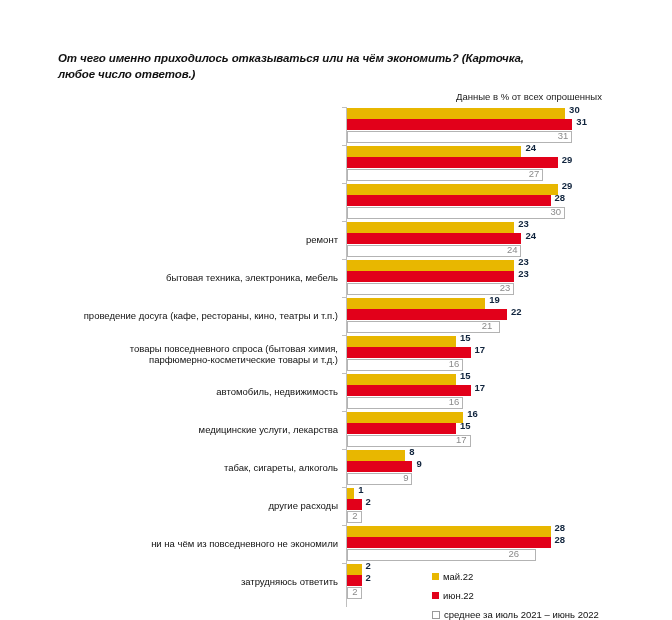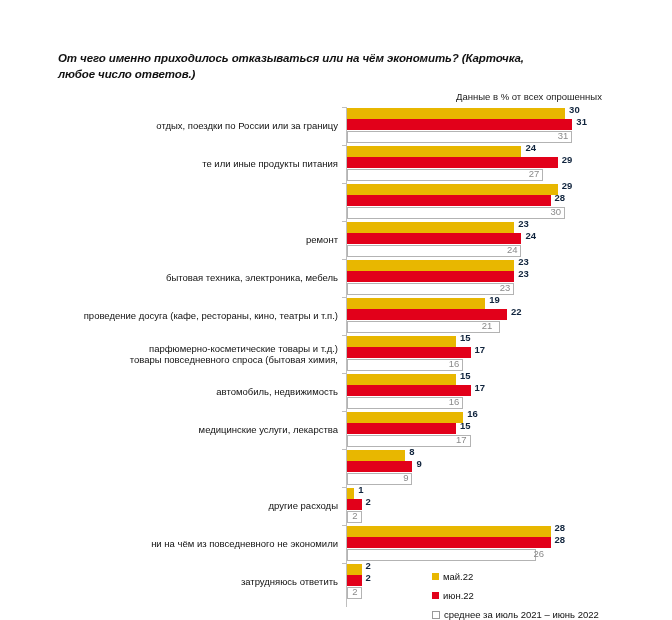--- a/index.html
+++ b/index.html
@@ -165,41 +165,31 @@
 
 <div id="question">От чего именно приходилось отказываться или на чём экономить? (Карточка, любое число ответов.)</div>
 
 <div id="units-note">Данные в % от всех опрошенных</div>
 
 <div id="chart">
   <div id="axis-line"></div>
   <div id="rows">
       <div class="row" style="top: 0px;">
         <div class="row-tick"></div>
-        <div class="cat-label">
-          <div>
-            <span>отдых, поездки по России или за границу</span>
-          </div>
-        </div>
         <div class="bar-area">
           <div class="bar bar-may" style="width: 218.1px;"></div>
           <div class="val val-may" style="left: 222.1px;">30</div>
           <div class="bar bar-jun" style="width: 225.37px;"></div>
           <div class="val val-jun" style="left: 229.37px;">31</div>
           <div class="bar bar-avg" style="width: 225.37px;"></div>
           <div class="val val-avg" style="left: 207.37px; width: 14px; text-align: right;">31</div>
         </div>
       </div>
       <div class="row" style="top: 38px;">
         <div class="row-tick"></div>
-        <div class="cat-label">
-          <div>
-            <span>те или иные продукты питания</span>
-          </div>
-        </div>
         <div class="bar-area">
           <div class="bar bar-may" style="width: 174.48px;"></div>
           <div class="val val-may" style="left: 178.48px;">24</div>
           <div class="bar bar-jun" style="width: 210.83px;"></div>
           <div class="val val-jun" style="left: 214.83px;">29</div>
           <div class="bar bar-avg" style="width: 196.29px;"></div>
           <div class="val val-avg" style="left: 178.29px; width: 14px; text-align: right;">27</div>
         </div>
       </div>
       <div class="row" style="top: 76px;">
@@ -258,22 +248,22 @@
           <div class="bar bar-jun" style="width: 159.94px;"></div>
           <div class="val val-jun" style="left: 163.94px;">22</div>
           <div class="bar bar-avg" style="width: 152.67px;"></div>
           <div class="val val-avg" style="left: 134.67px; width: 14px; ">21</div>
         </div>
       </div>
       <div class="row" style="top: 228px;">
         <div class="row-tick"></div>
         <div class="cat-label">
           <div>
+            <span>товары повседневного спроса (бытовая химия,</span>
             <span>парфюмерно-косметические товары и т.д.)</span>
-            <span>товары повседневного спроса (бытовая химия,</span>
           </div>
         </div>
         <div class="bar-area">
           <div class="bar bar-may" style="width: 109.05px;"></div>
           <div class="val val-may" style="left: 113.05px;">15</div>
           <div class="bar bar-jun" style="width: 123.59px;"></div>
           <div class="val val-jun" style="left: 127.59px;">17</div>
           <div class="bar bar-avg" style="width: 116.32px;"></div>
           <div class="val val-avg" style="left: 98.32px; width: 14px; text-align: right;">16</div>
         </div>
@@ -305,20 +295,25 @@
           <div class="bar bar-may" style="width: 116.32px;"></div>
           <div class="val val-may" style="left: 120.32px;">16</div>
           <div class="bar bar-jun" style="width: 109.05px;"></div>
           <div class="val val-jun" style="left: 113.05px;">15</div>
           <div class="bar bar-avg" style="width: 123.59px;"></div>
           <div class="val val-avg" style="left: 105.59px; width: 14px; text-align: right;">17</div>
         </div>
       </div>
       <div class="row" style="top: 342px;">
         <div class="row-tick"></div>
+        <div class="cat-label">
+          <div>
+            <span>табак, сигареты, алкоголь</span>
+          </div>
+        </div>
         <div class="bar-area">
           <div class="bar bar-may" style="width: 58.16px;"></div>
           <div class="val val-may" style="left: 62.16px;">8</div>
           <div class="bar bar-jun" style="width: 65.43px;"></div>
           <div class="val val-jun" style="left: 69.43px;">9</div>
           <div class="bar bar-avg" style="width: 65.43px;"></div>
           <div class="val val-avg" style="left: 47.43px; width: 14px; text-align: right;">9</div>
         </div>
       </div>
       <div class="row" style="top: 380px;">
@@ -343,21 +338,21 @@
           <div>
             <span>ни на чём из повседневного не экономили</span>
           </div>
         </div>
         <div class="bar-area">
           <div class="bar bar-may" style="width: 203.56px;"></div>
           <div class="val val-may" style="left: 207.56px;">28</div>
           <div class="bar bar-jun" style="width: 203.56px;"></div>
           <div class="val val-jun" style="left: 207.56px;">28</div>
           <div class="bar bar-avg" style="width: 189.02px;"></div>
-          <div class="val val-avg" style="left: 183px; width: 14px; text-align: right;">26</div>
+          <div class="val val-avg" style="left: 158px; width: 14px; text-align: right;">26</div>
         </div>
       </div>
       <div class="row" style="top: 456px;">
         <div class="row-tick"></div>
         <div class="cat-label">
           <div>
             <span>затрудняюсь ответить</span>
           </div>
         </div>
         <div class="bar-area">

